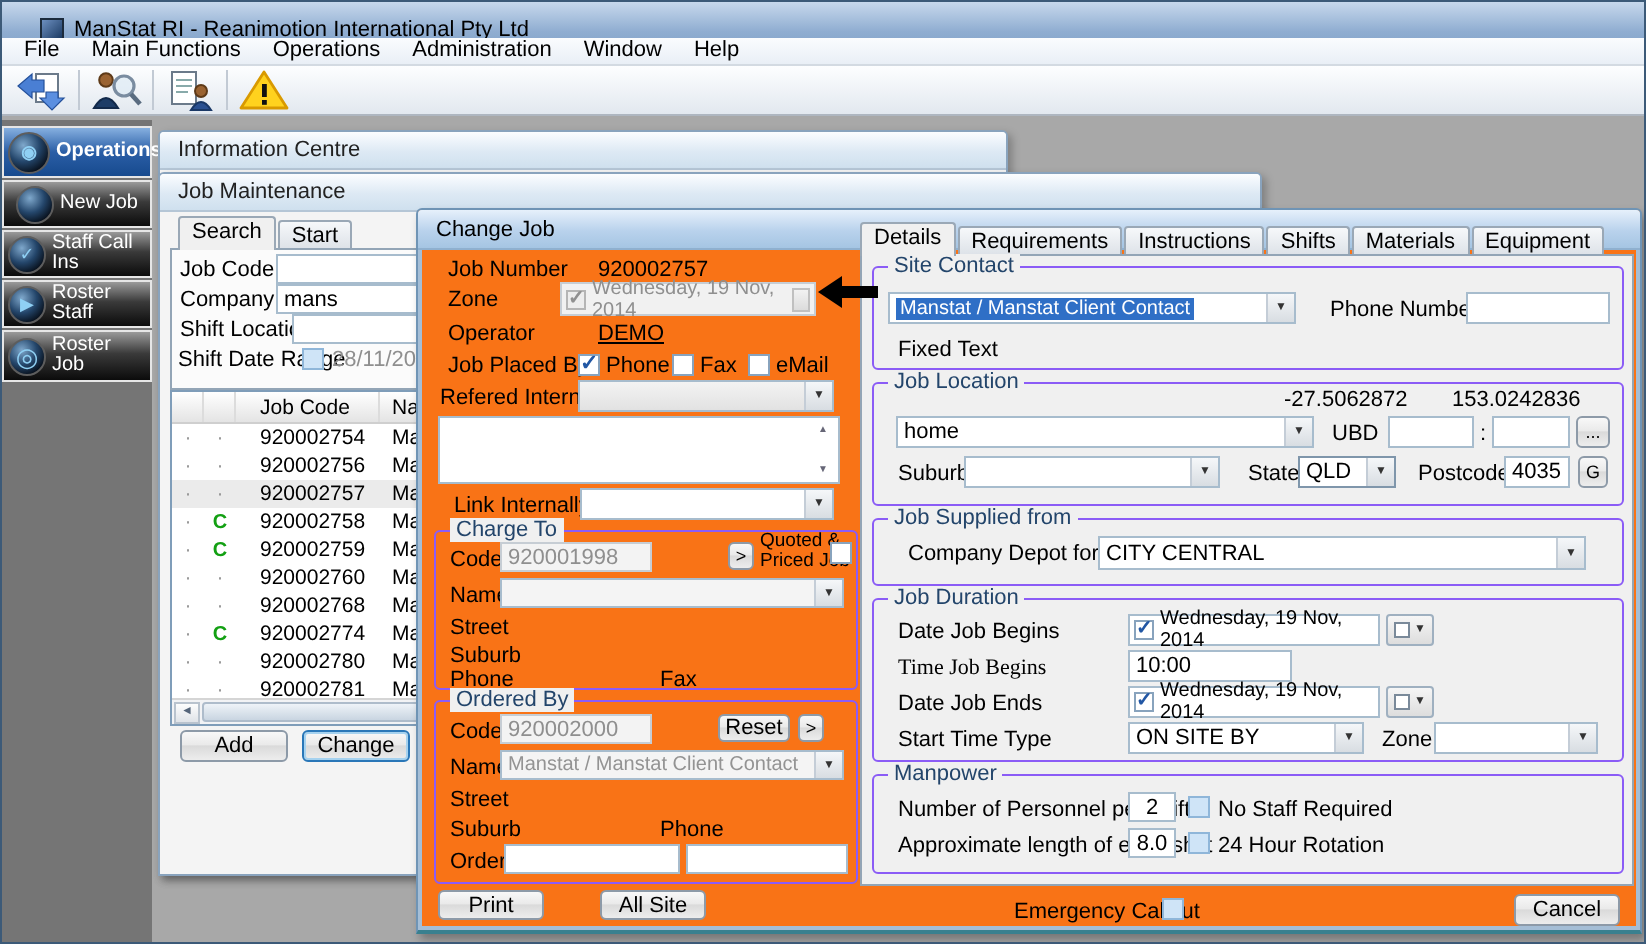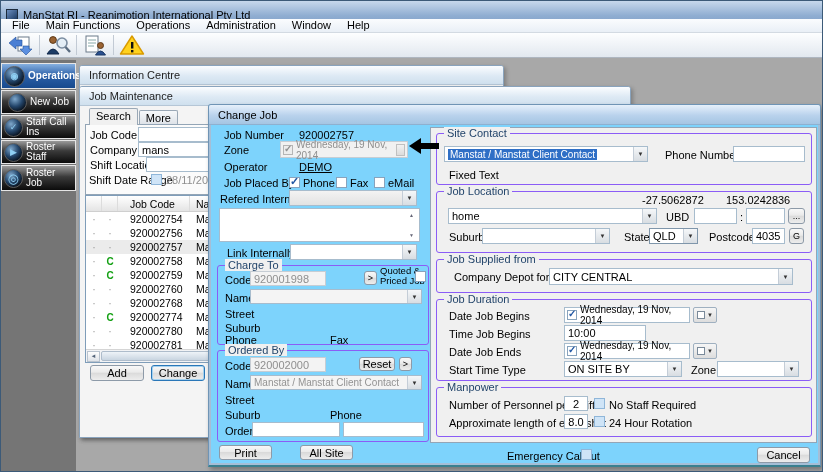--- a/index.html
+++ b/index.html
@@ -3,21 +3,21 @@
 <meta charset="utf-8">
 <style>
 * { margin:0; padding:0; box-sizing:border-box; }
 body { font-family:"Liberation Sans", sans-serif; background:#666; }
 #app { position:relative; width:823px; height:472px; background:#a8a8a8; overflow:hidden;
        font-size:11px; color:#000; border:1px solid #3c5a78; }
 
 
 .titlebar { position:absolute; top:0; left:0; right:0; height:28px;
   background:linear-gradient(#c7d8ec,#8fadd1 55%,#7e9ec5); border-bottom:1px solid #6d87a8;
-  display:flex; align-items:center; gap:5px; padding:0 5px; }
+  display:flex; align-items:center; gap:5px; padding:0 19px; }
 .app-ico { width:12px; height:12px; border:1px solid #1c2b3c;
   background:linear-gradient(135deg,#6c8fc0,#17365e); }
 .menubar { position:absolute; top:18px; left:0; right:0; height:14px;
   background:linear-gradient(#fafcfe,#e9eff6); border-bottom:1px solid #d3dae2;
   display:flex; align-items:center; padding-left:3px; }
 .menu-item { padding:0 8px; height:14px; line-height:13px; cursor:default; }
 .toolbar { position:absolute; top:32px; left:0; right:0; height:25px;
   background:linear-gradient(#fdfeff,#e2e8ef); border-bottom:1px solid #aeb6c0;
   display:flex; align-items:center; padding-left:4px; }
 .ticon { width:32px; height:23px; display:flex; align-items:center; justify-content:center; cursor:pointer; }
@@ -38,21 +38,21 @@
   color:#8fd0f4; font-size:9px; line-height:9px; }
 
 
 .win { position:absolute; border:1px solid #89a3bd; border-radius:3px 3px 0 0;
   background:#f4f4f4; box-shadow:2px 2px 4px rgba(0,0,0,.25); }
 .wtitle { height:19px; background:linear-gradient(#fbfdff,#dde9f4 55%,#cfe0ee);
   border-bottom:1px solid #b5c6d6; border-radius:2px 2px 0 0;
   display:flex; align-items:center; padding:0 9px; color:#222; }
 
 
-.dlg { position:absolute; left:207px; top:46px; width:613px; height:363px; background:#7dd3fc;
+.dlg { position:absolute; left:207px; top:46px; width:613px; height:363px; background:#f97316;
   border:1px solid #6f94b5; border-bottom:2px solid #39808f; border-radius:3px 3px 0 0;
   box-shadow:0 0 0 2px #a5bed6 inset, 2px 3px 5px rgba(0,0,0,.3); z-index:30; }
 .dtitle { height:20px; background:linear-gradient(#e6f0fb,#b9d2ec 55%,#a5c5e3);
   border-bottom:1px solid #8fb0cf; border-radius:2px 2px 0 0;
   display:flex; align-items:center; padding:0 9px; }
 
 
 .lbl { position:absolute; white-space:nowrap; }
 .dim { color:#8f8f8f; }
 .tb { position:absolute; background:#fff; border:1px solid #a7bccd; padding:0 3px;
@@ -220,21 +220,21 @@
       </div>
     </div>
 
     <div class="win" style="left:78px; top:28px; width:552px; height:352px; z-index:20;">
       <div class="wtitle">
         <span>Job Maintenance</span>
       </div>
 
       <div class="tabs" style="left:9px; top:21px;">
         <span class="tab sel">Search</span>
-        <span class="tab">More</span>
+        <span class="tab">Start</span>
       </div>
       <div class="panel" style="left:5px; top:37px; width:542px; height:71px; background:#fbfbfb;"></div>
 
       <span class="lbl" style="left:10px; top:42px;">Job Code</span>
       <div class="tb" style="left:58px; top:40px; width:256px; height:15px;">
           <span></span>
         </div>
 
       <span class="lbl" style="left:10px; top:57px;">Company</span>
       <div class="tb" style="left:58px; top:55px; width:256px; height:15px;">
@@ -417,20 +417,28 @@
             <span></span>
           </div>
         <div class="tb" style="left:125px; top:71px; width:81px; height:15px;">
             <span></span>
           </div>
       </div>
 
       <div class="btn" style="left:10px; top:340px; width:53px; height:15px;">Print</div>
       <div class="btn" style="left:91px; top:340px; width:53px; height:15px;">All Site</div>
 
+      <div class="tabs" style="left:221px; top:6px;">
+        <span class="tab sel">Details</span>
+        <span class="tab">Requirements</span>
+        <span class="tab">Instructions</span>
+        <span class="tab">Shifts</span>
+        <span class="tab">Materials</span>
+        <span class="tab">Equipment</span>
+      </div>
 
       <div class="panel" style="left:221px; top:22px; width:387px; height:316px;">
 
         <div class="grp" style="left:5px; top:5px; width:376px; height:52px;">
           <span class="grp-t">Site Contact</span>
           <div class="combo" style="left:7px; top:12px; width:204px; height:16px;">
             <span class="hl" style="font-size:10px;">Manstat / Manstat Client Contact</span>
             <span class="arr">▼</span>
           </div>
           <span class="lbl" style="left:228px; top:15px;">Phone Number</span>
@@ -488,21 +496,21 @@
           <span class="lbl" style="left:12px; top:10px;">Date Job Begins</span>
           <div class="datefld" style="left:127px; top:7px; width:126px; height:16px;">
             <span class="dcb checked"></span>
             <span style="font-size:10px;">Wednesday, 19 Nov, 2014</span>
           </div>
           <div class="calbtn" style="left:256px; top:7px;">
               <span class="pg"></span>
               <span class="dn">▼</span>
             </div>
 
-          <span class="lbl" style="left:12px; top:28px;">Time Job Begins</span>
+          <span class="lbl" style="left:12px; top:28px;font-family:Liberation Serif, serif;">Time Job Begins</span>
           <div class="tb" style="left:127px; top:25px; width:82px; height:16px;">
               <span>10:00</span>
             </div>
 
           <span class="lbl" style="left:12px; top:46px;">Date Job Ends</span>
           <div class="datefld" style="left:127px; top:43px; width:126px; height:16px;">
             <span class="dcb checked"></span>
             <span style="font-size:10px;">Wednesday, 19 Nov, 2014</span>
           </div>
           <div class="calbtn" style="left:256px; top:43px;">

